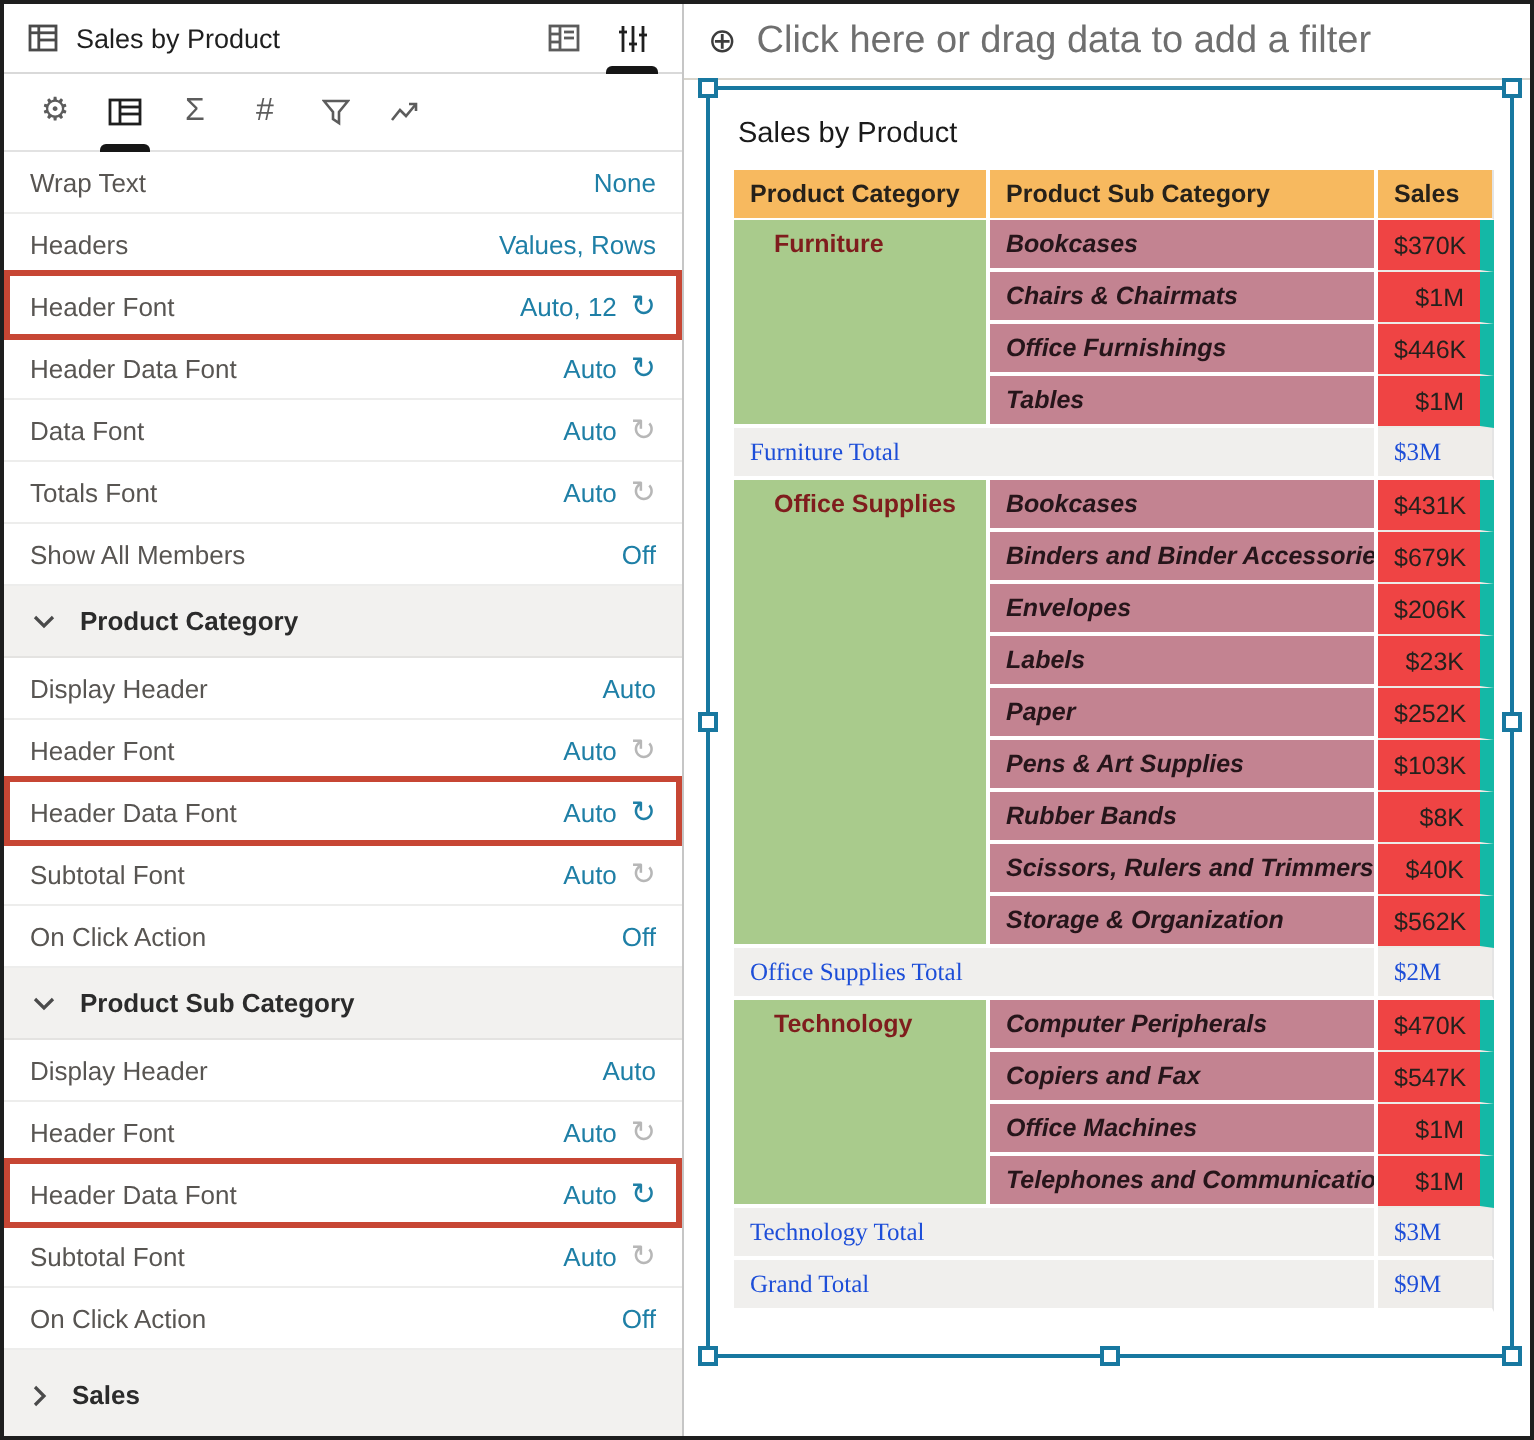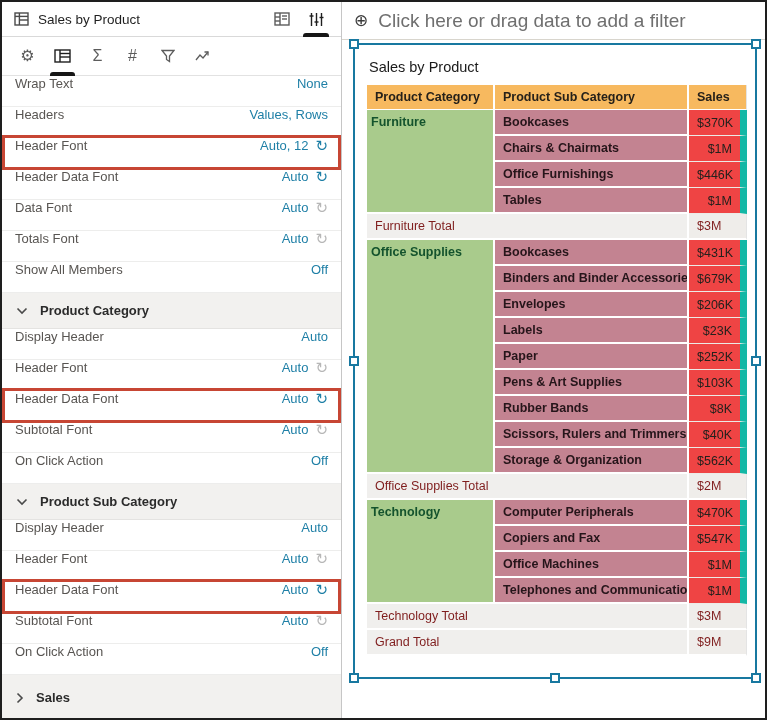--- a/index.html
+++ b/index.html
@@ -21,21 +21,21 @@
   .titlebar-icons { margin-left:auto; display:flex; gap:4px; height:100%; }
   .tb-icon { position:relative; height:100%; width:30px; display:flex; align-items:center; justify-content:center; cursor:pointer; }
   .tb-icon.selected::after { content:""; position:absolute; bottom:-1px; left:2px; right:2px; height:4px; background:var(--tab-underline); border-radius:3px 3px 0 0; }
 
   .tabbar { height:39px; display:flex; align-items:center; padding:0 8px; border-bottom:1px solid #e2e2e2; }
   .tab { width:35px; height:100%; display:flex; align-items:center; justify-content:center; position:relative; color:#5c5c5c; cursor:pointer; }
   .tab .glyph { font-size:16px; line-height:1; }
   .tab.selected::after { content:""; position:absolute; bottom:-1px; left:5px; right:5px; height:4px; background:var(--tab-underline); border-radius:3px 3px 0 0; }
 
   .props { flex:1; overflow:hidden; }
-  .prop-row { height:31px; display:flex; padding:0 13px; border-bottom:1px solid #ededec; position:relative; background:#fff; cursor:pointer; }
+  .prop-row { height:31px; display:flex; align-items:center; padding:0 13px; border-bottom:1px solid #ededec; position:relative; background:#fff; cursor:pointer; }
   .prop-row .label { font-size:13px; color:#585552; }
   .prop-row .value { margin-left:auto; font-size:13px; color:var(--value-link); }
   .prop-row .reset { margin-left:7px; font-size:15px; line-height:1; }
   .reset.active { color:var(--value-link); }
   .reset.inactive { color:#b7b7b7; }
   .prop-row.highlight { z-index:3; }
   .prop-row.highlight::after { content:""; position:absolute; left:0; right:0; top:-3px; bottom:-2px; border:3px solid var(--highlight-border); pointer-events:none; }
 
   .section-row { height:36px; display:flex; align-items:center; gap:12px; padding:0 14px; background:#f2f1ef; border-bottom:1px solid #e4e3e1; font-size:13px; font-weight:bold; color:#2b2b2b; cursor:pointer; }
   .section-row:last-child { height:46px; }
@@ -58,24 +58,24 @@
   .h-br { right:-6px; bottom:-6px; }
 
   .viz { padding:12px 0 0 12px; }
   .viz-title { font-size:14.5px; color:#1a1a1a; margin:2px 0 10px 2px; }
 
   table.tbl { border-collapse:separate; border-spacing:0; table-layout:fixed; width:380px; }
   .tbl col.c-cat { width:128px; } .tbl col.c-sub { width:194px; } .tbl col.c-val { width:58px; }
   .tbl th { background:var(--header-bg); height:25px; font-size:12.5px; font-weight:bold; color:#26211a; text-align:left; padding:0 8px; border-right:2px solid #fff; border-bottom:1px solid #fff; overflow:hidden; white-space:nowrap; }
   .tbl th.th-val { border-right:1px solid #e4e4e4; }
   .tbl td { height:26px; font-size:12.5px; overflow:hidden; white-space:nowrap; cursor:default; }
-  .tbl td.cat { background:var(--category-bg); font-weight:bold; color:#14532d; vertical-align:top; padding:5px 8px 0 4px; border-right:2px solid #fff; border-bottom:2px solid #fff; }
-  .tbl td.sub { background:var(--subcategory-bg); font-weight:bold; color:#26151a; padding:0 8px; border-right:2px solid #fff; border-bottom:2px solid #fff; }
+  .tbl td.cat { background:var(--category-bg); font-weight:bold; color:#7f1d1d; vertical-align:top; padding:5px 8px 0 20px; border-right:2px solid #fff; border-bottom:2px solid #fff; }
+  .tbl td.sub { background:var(--subcategory-bg); font-weight:bold; color:#26151a; padding:0 8px; border-right:2px solid #fff; border-bottom:2px solid #fff;font-style:italic; }
   .tbl td.val { background:#ef4444; text-align:right; color:#24211d; padding:0 8px; border-right:7px solid #14b8a6; border-bottom:1px solid #eceae6; }
-  .tbl tr.total td { background:var(--total-row-bg); color:#7f1d1d; }
+  .tbl tr.total td { background:var(--total-row-bg); color:#1d4ed8;font-family:Liberation Serif, serif; }
   .tbl tr.total td.tlabel { padding:0 8px; border-right:2px solid #fff; border-bottom:2px solid #fff; }
   .tbl tr.total td.tval { background:#efedea; padding:0 8px; border-right:1px solid #e4e4e4; border-bottom:2px solid #fff; }
 
   svg { display:block; }
 </style>
 </head>
 <body>
 
 <div class="app">
 

